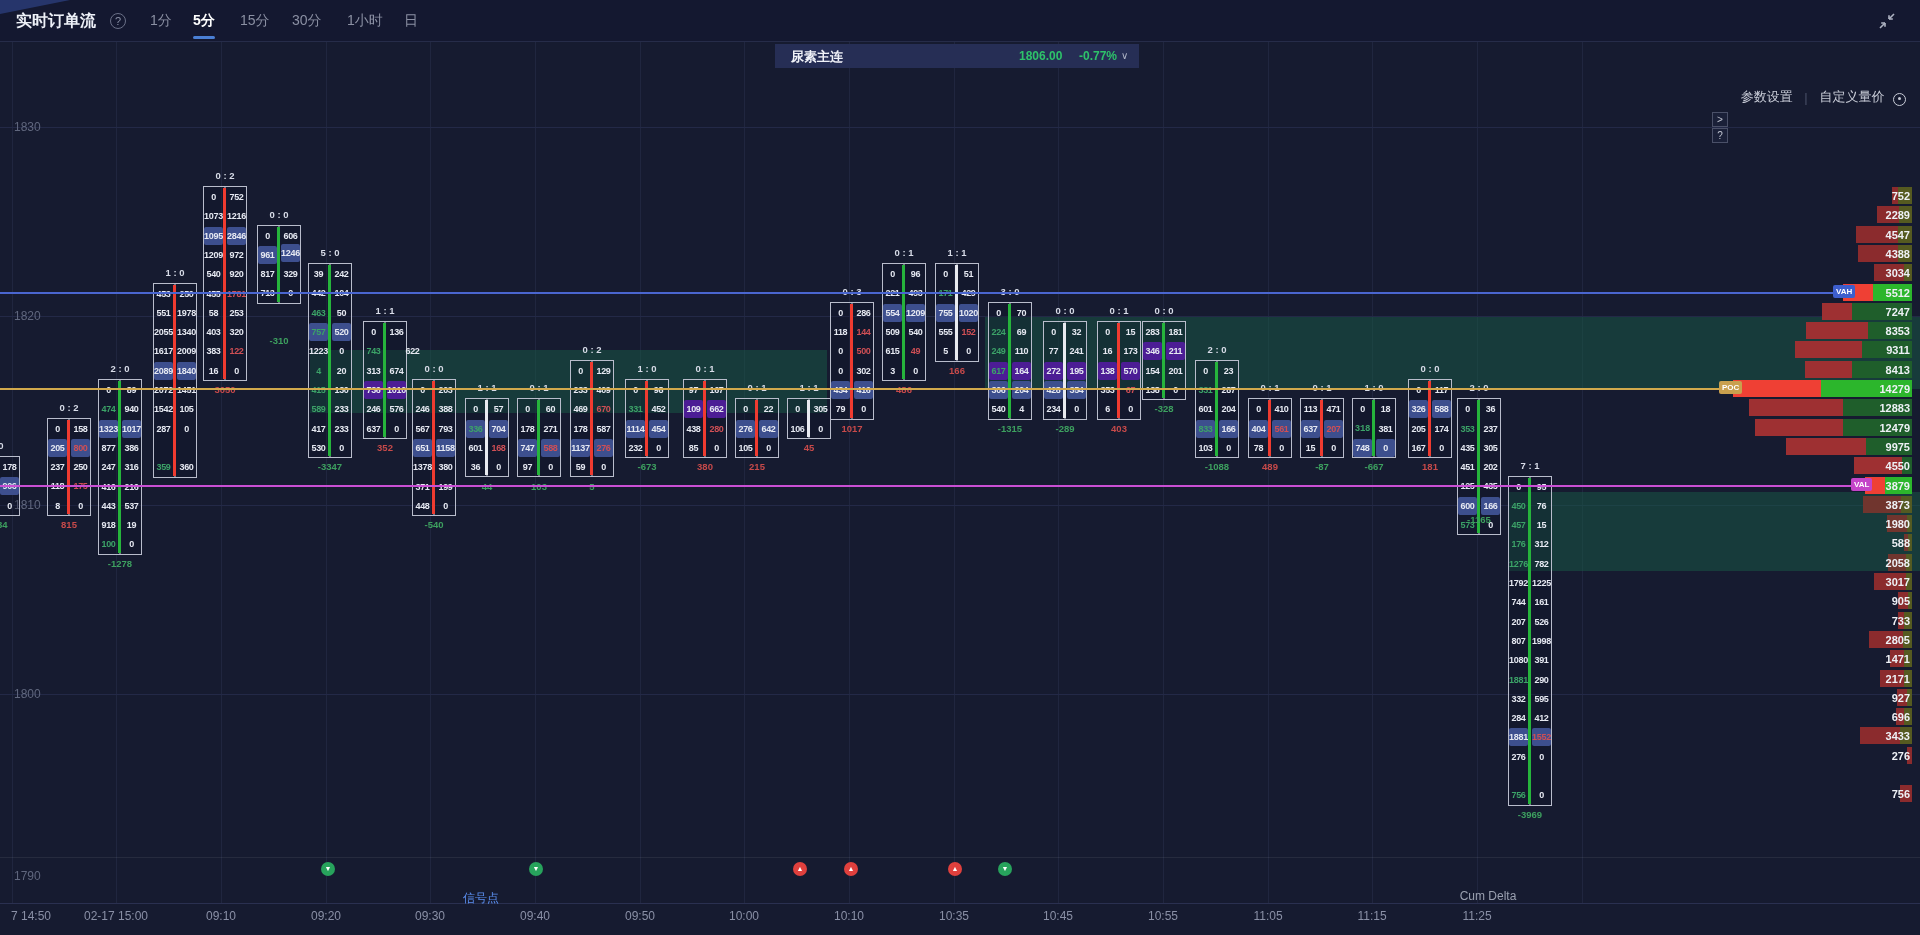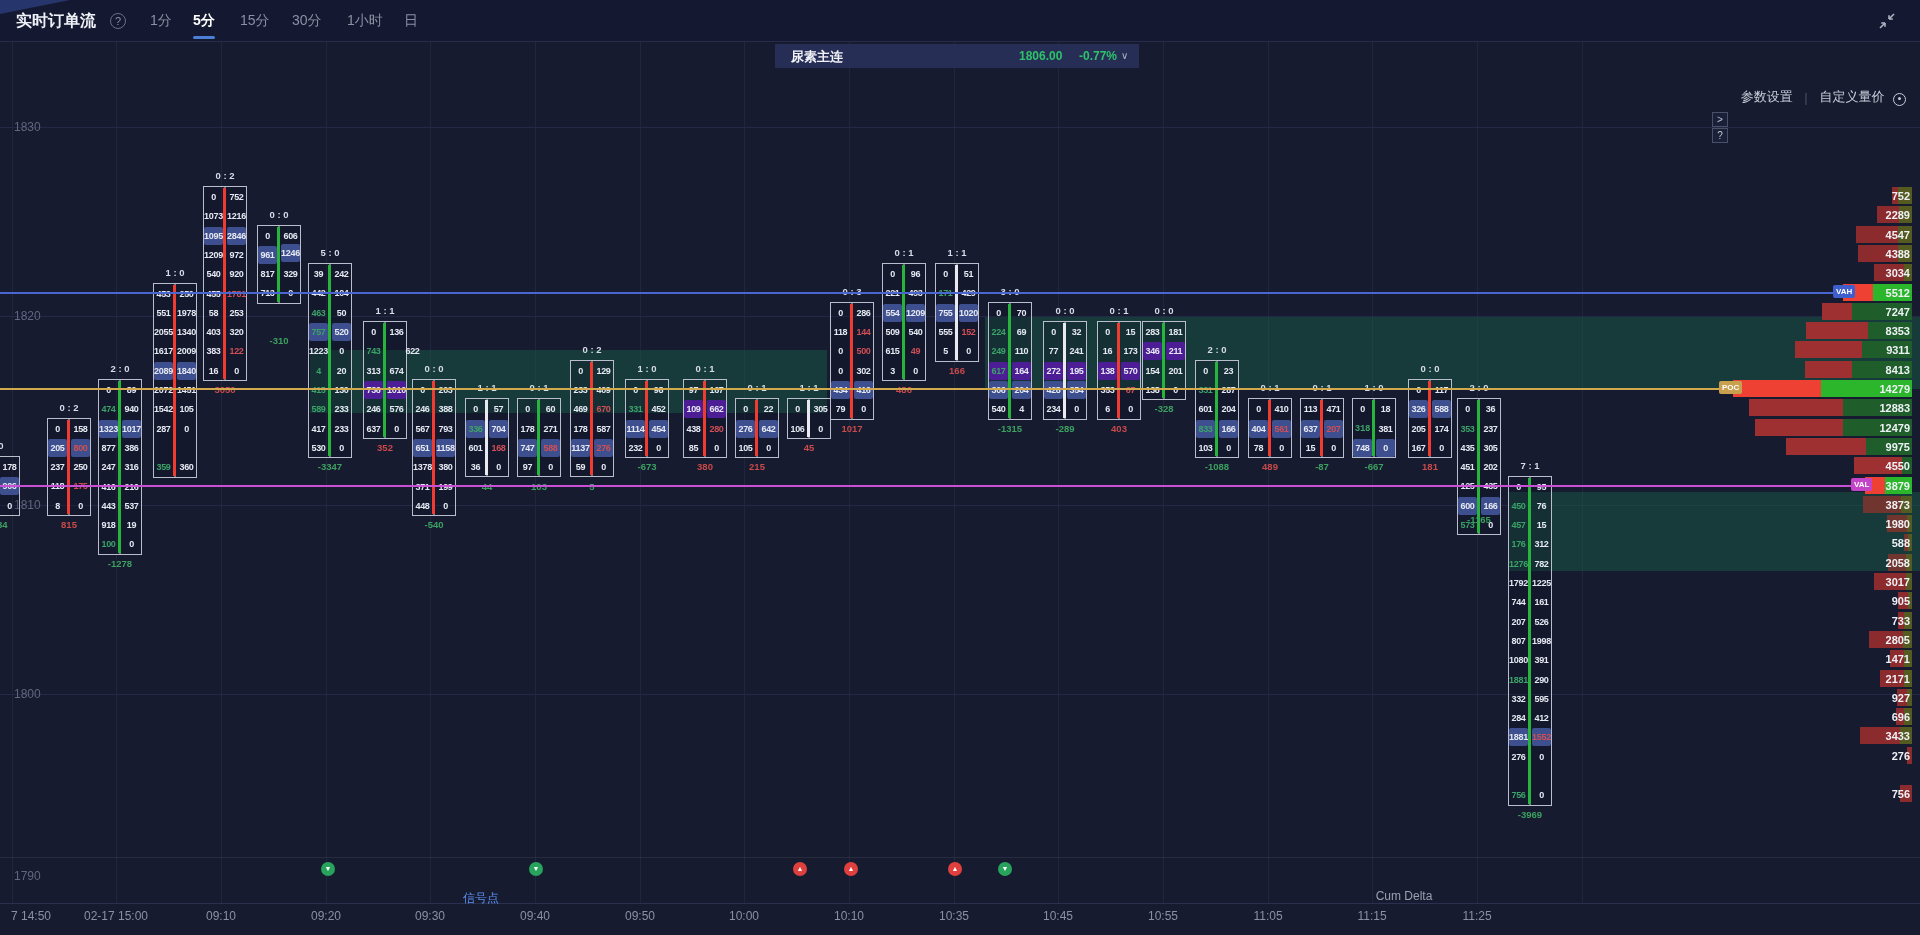--- a/index.html
+++ b/index.html
@@ -779,14 +779,14 @@
     <span class="toollink">自定义量价</span>
     <span id="gear-icon"></span>
   </div>
 
   <div class="side-btn" style="top:112px;">&gt;</div>
   <div class="side-btn" style="top:128px;">?</div>
 
   <div id="footer-div1"></div>
   <div id="footer-div2"></div>
   <div id="signal-label" style="left: 481px;">信号点</div>
-  <div id="cumdelta-label" style="left: 1404px;">Cum Delta</div>
+  <div id="cumdelta-label" style="left: 1488px;">Cum Delta</div>
 </div>
 
 </body></html>

